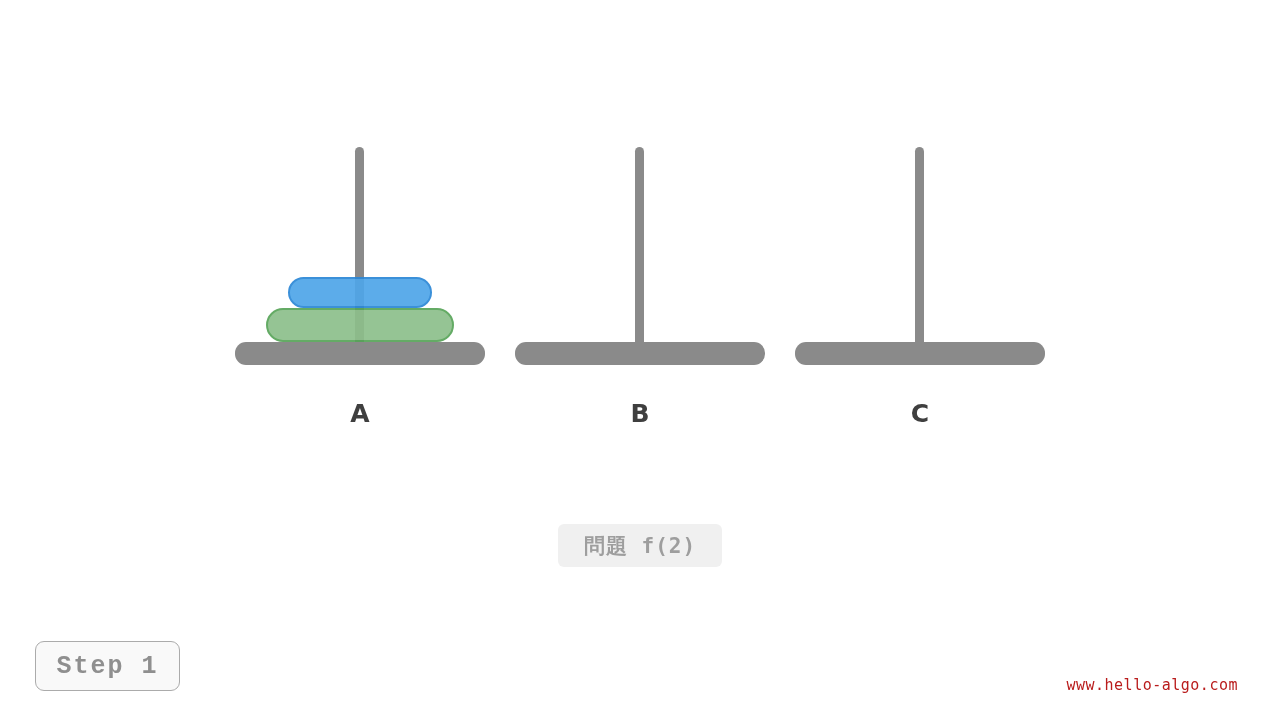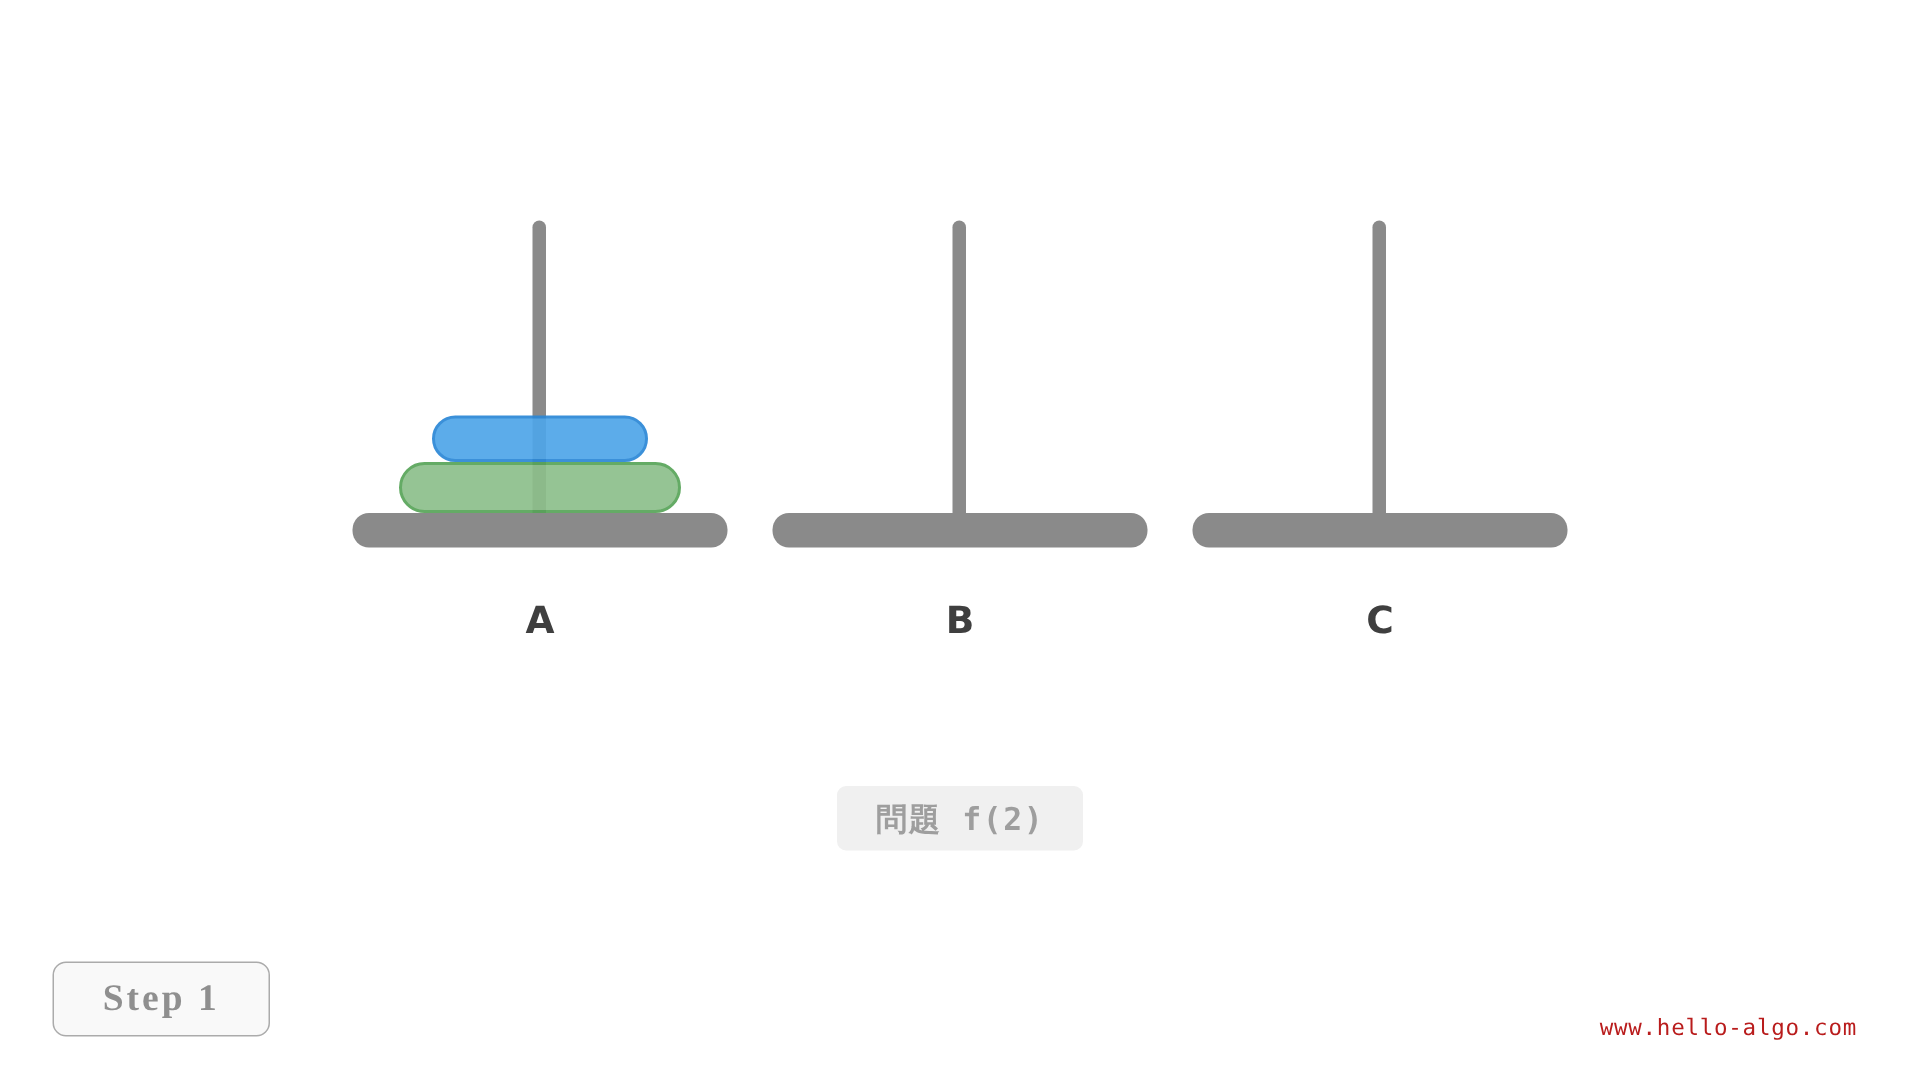--- a/index.html
+++ b/index.html
@@ -97,21 +97,21 @@
     left: 35px;
     top: 641px;
     width: 145px;
     height: 50px;
     box-sizing: border-box;
     border: 1px solid;
     border-radius: 9px;
     display: flex;
     align-items: center;
     justify-content: center;
-    font-family: Liberation Serif, serif;
+    font-family: Liberation Mono, monospace;
     font-size: 25px;
     font-weight: bold;
     letter-spacing: 2px;
   }
 
   
   .watermark {
     position: absolute;
     right: 42px;
     top: 676px;

